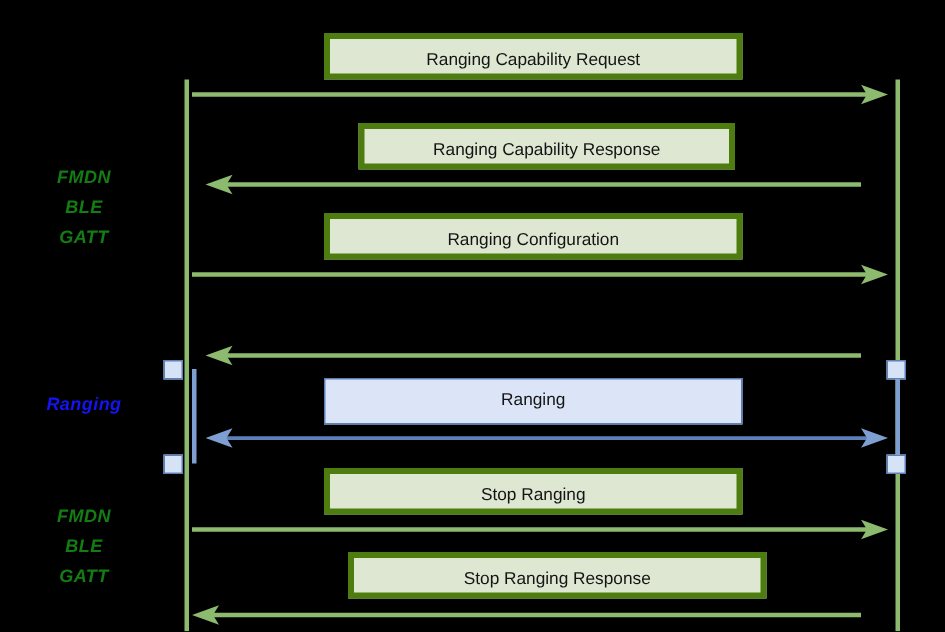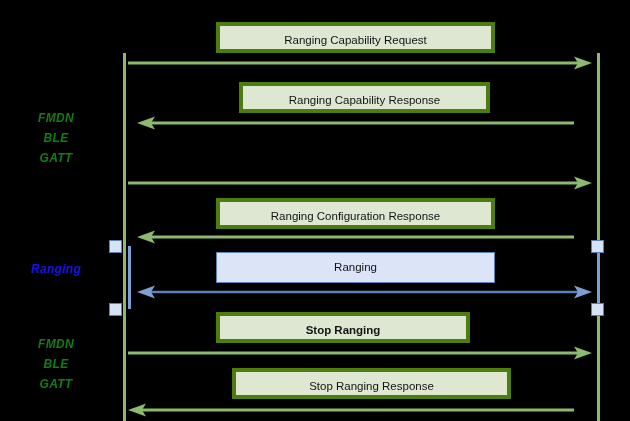--- a/index.html
+++ b/index.html
@@ -101,28 +101,28 @@
   </div>
 
   <div class="msgbox" style="left:216px; top:82px; width:251px;margin-left:23px;">Ranging Capability Response</div>
   <div class="arrow" style="left:137px; top:116px; width:437px;">
     <svg width="437" height="14" viewBox="0 0 437 14">
       <line x1="12" y1="7" x2="437" y2="7" stroke="#8cba6e" stroke-width="3"></line>
       <path d="M0 7 L18 0.5 L14 7 L18 13.5 Z" fill="#8cba6e"></path>
     </svg>
   </div>
 
+  <div class="msgbox" style="left:216px; top:142px; width:279px;">Ranging Configuration</div>
   <div class="arrow" style="left:128px; top:176px; width:464px;">
     <svg width="464" height="14" viewBox="0 0 464 14">
       <line x1="0" y1="7" x2="452" y2="7" stroke="#8cba6e" stroke-width="3"></line>
       <path d="M464 7 L446 0.5 L450 7 L446 13.5 Z" fill="#8cba6e"></path>
     </svg>
   </div>
 
-  <div class="msgbox" style="left:216px; top:198px; width:279px;">Ranging Configuration Response</div>
   <div class="arrow" style="left:137px; top:230px; width:437px;">
     <svg width="437" height="14" viewBox="0 0 437 14">
       <line x1="12" y1="7" x2="437" y2="7" stroke="#8cba6e" stroke-width="3"></line>
       <path d="M0 7 L18 0.5 L14 7 L18 13.5 Z" fill="#8cba6e"></path>
     </svg>
   </div>
 
   <div class="activation-line" style="left:128px; top:246px; height:63px;"></div>
   <div class="activation-box" style="left:109px; top:240px;"></div>
   <div class="activation-box" style="left:109px; top:303px;"></div>
@@ -133,21 +133,21 @@
 
   <div class="msgbox blue" style="left:216px; top:252px; width:279px;">Ranging</div>
   <div class="arrow" style="left:137px; top:285px; width:455px;">
     <svg width="455" height="14" viewBox="0 0 455 14">
       <line x1="12" y1="7" x2="443" y2="7" stroke="#5d80b8" stroke-width="2.5"></line>
       <path d="M0 7 L18 0.5 L14 7 L18 13.5 Z" fill="#7e9fd1"></path>
       <path d="M455 7 L437 0.5 L441 7 L437 13.5 Z" fill="#7e9fd1"></path>
     </svg>
   </div>
 
-  <div class="msgbox" style="left:216px; top:312px; width:254px;font-weight:bold;">Stop Ranging</div>
+  <div class="msgbox" style="left:216px; top:312px; width:279px;">Stop Ranging</div>
   <div class="arrow" style="left:128px; top:346px; width:464px;">
     <svg width="464" height="14" viewBox="0 0 464 14">
       <line x1="0" y1="7" x2="452" y2="7" stroke="#8cba6e" stroke-width="3"></line>
       <path d="M464 7 L446 0.5 L450 7 L446 13.5 Z" fill="#8cba6e"></path>
     </svg>
   </div>
 
   <div class="msgbox" style="left:216px; top:368px; width:279px;margin-left:16px;">Stop Ranging Response</div>
   <div class="arrow" style="left:128px; top:403px; width:446px;">
     <svg width="446" height="14" viewBox="0 0 446 14">

